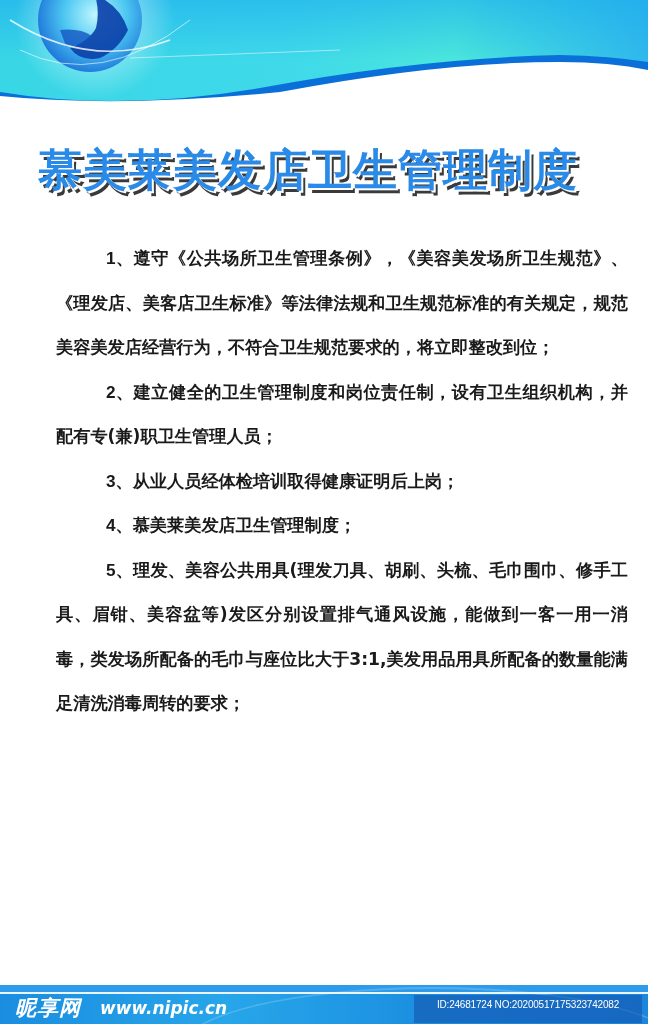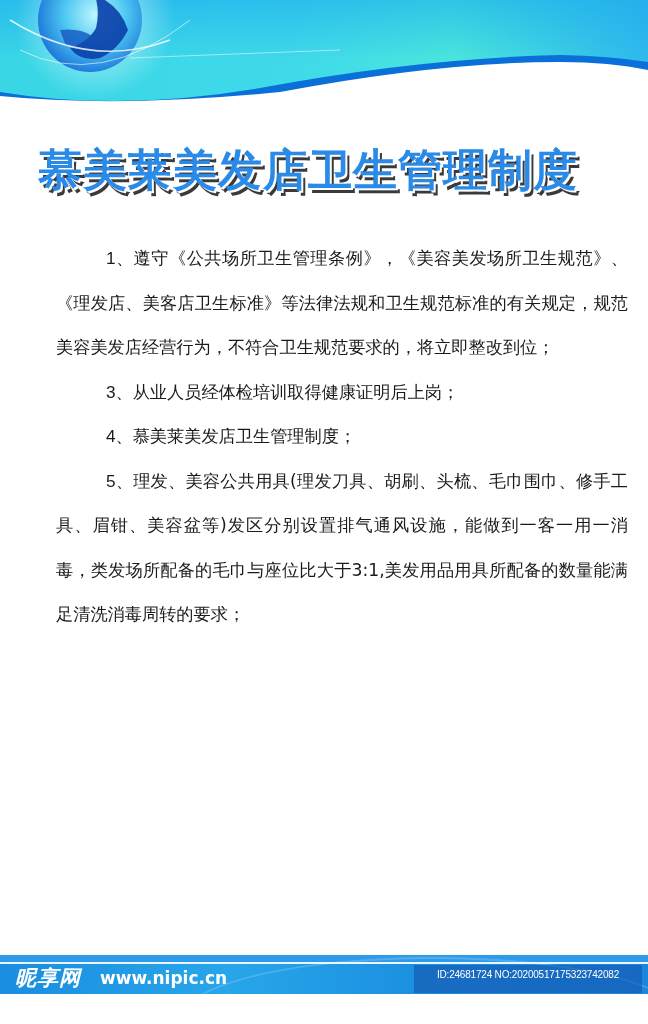--- a/index.html
+++ b/index.html
@@ -14,41 +14,41 @@
   .header svg { position: absolute; left: 0; top: 0; }
   .title {
     position: absolute; left: 38px; top: 140px; width: 640px;
     font-family: "DejaVu Sans", sans-serif;
     font-weight: bold; font-size: 44px; line-height: 60px;
     color: #2a8ae8; letter-spacing: 1px; white-space: nowrap;
     text-shadow: 2px 2px 0 #ffffff, 4px 5px 0 #3a3a3a;
   }
   .content {
     position: absolute; left: 56px; top: 236px; width: 572px;
-    font-size: 17.2px; line-height: 44.5px; color: #1a1a1a;
+    font-size: 17.2px; line-height: 44.5px; color: #1a1a1a; font-weight: bold;
   }
   .content p { margin: 0; text-indent: 2.9em; text-align: justify; }
   .content p .num { font-family: "Liberation Sans", sans-serif; }
   .footer {
-    position: absolute; left: 0; top: 955px; width: 648px; height: 39px;
+    position: absolute; left: 0; top: 985px; width: 648px; height: 39px;
     background: linear-gradient(90deg, #1a8de0 0%, #27a6ea 35%, #1c8fe0 65%, #1a86dc 100%);
     overflow: hidden;
   }
   .footer .topline { position: absolute; left: 0; top: 0; width: 648px; height: 7px; background: #2d9bea; }
   .footer .whiteline { position: absolute; left: 0; top: 7px; width: 648px; height: 2px; background: #eaf6ff; }
   .footer .swirl {
     position: absolute; left: 180px; top: 2px; width: 500px; height: 120px; border-radius: 50%;
     border: 2px solid rgba(255,255,255,0.18);
   }
   .footer .logo {
     position: absolute; left: 15px; top: 10px; font-size: 21px; font-weight: bold; font-style: italic;
     color: #ffffff; letter-spacing: 1px; line-height: 26px;
   }
   .footer .url {
-    position: absolute; left: 100px; top: 11px; font-size: 17px; font-weight: bold; 
+    position: absolute; left: 100px; top: 11px; font-size: 17px; font-weight: bold; font-style: italic;
     color: #ffffff; line-height: 24px; font-family: "DejaVu Sans", sans-serif;
   }
   .footer .idbox {
     position: absolute; left: 414px; top: 10px; width: 228px; height: 28px;
     background: rgba(20, 80, 170, 0.55);
     color: #ffffff; font-size: 10px; line-height: 20px; text-align: center;
     font-family: "Liberation Sans", sans-serif; letter-spacing: -0.2px;
   }
 </style>
 </head>
@@ -89,20 +89,21 @@
     <path d="M0 92 Q120 112 260 88 Q420 58 560 55 Q610 56 648 62 L648 110 L0 110 Z" fill="#0a6fd8"></path>
     <path d="M0 96 Q120 108 280 92 Q440 62 560 62 Q610 62 648 70 L648 110 L0 110 Z" fill="#ffffff"></path>
     <path d="M0 100 Q140 114 300 98 Q460 70 648 72 L648 110 L0 110 Z" fill="#ffffff"></path>
   </svg>
 </div>
 
 <div class="title">慕美莱美发店卫生管理制度</div>
 
 <div class="content">
   <p><span class="num">1、</span><span>遵守《公共场所卫生管理条例》，《美容美发场所卫生规范》、《理发店、美客店卫生标准》等法律法规和卫生规范标准的有关规定，规范美容美发店经营行为，不符合卫生规范要求的，将立即整改到位；</span></p>
+  <p><span class="num">2、</span><span>建立健全的卫生管理制度和岗位责任制，设有卫生组织机构，并配有专(兼)职卫生管理人员；</span></p>
   <p><span class="num">3、</span><span>从业人员经体检培训取得健康证明后上岗；</span></p>
   <p><span class="num">4、</span><span>慕美莱美发店卫生管理制度；</span></p>
   <p><span class="num">5、</span><span>理发、美容公共用具(理发刀具、胡刷、头梳、毛巾围巾、修手工具、眉钳、美容盆等)发区分别设置排气通风设施，能做到一客一用一消毒，类发场所配备的毛巾与座位比大于3:1,美发用品用具所配备的数量能满足清洗消毒周转的要求；</span></p>
 </div>
 
 <div class="footer">
   <div class="topline"></div>
   <div class="whiteline"></div>
   <div class="swirl"></div>
   <div class="logo">昵享网</div>

